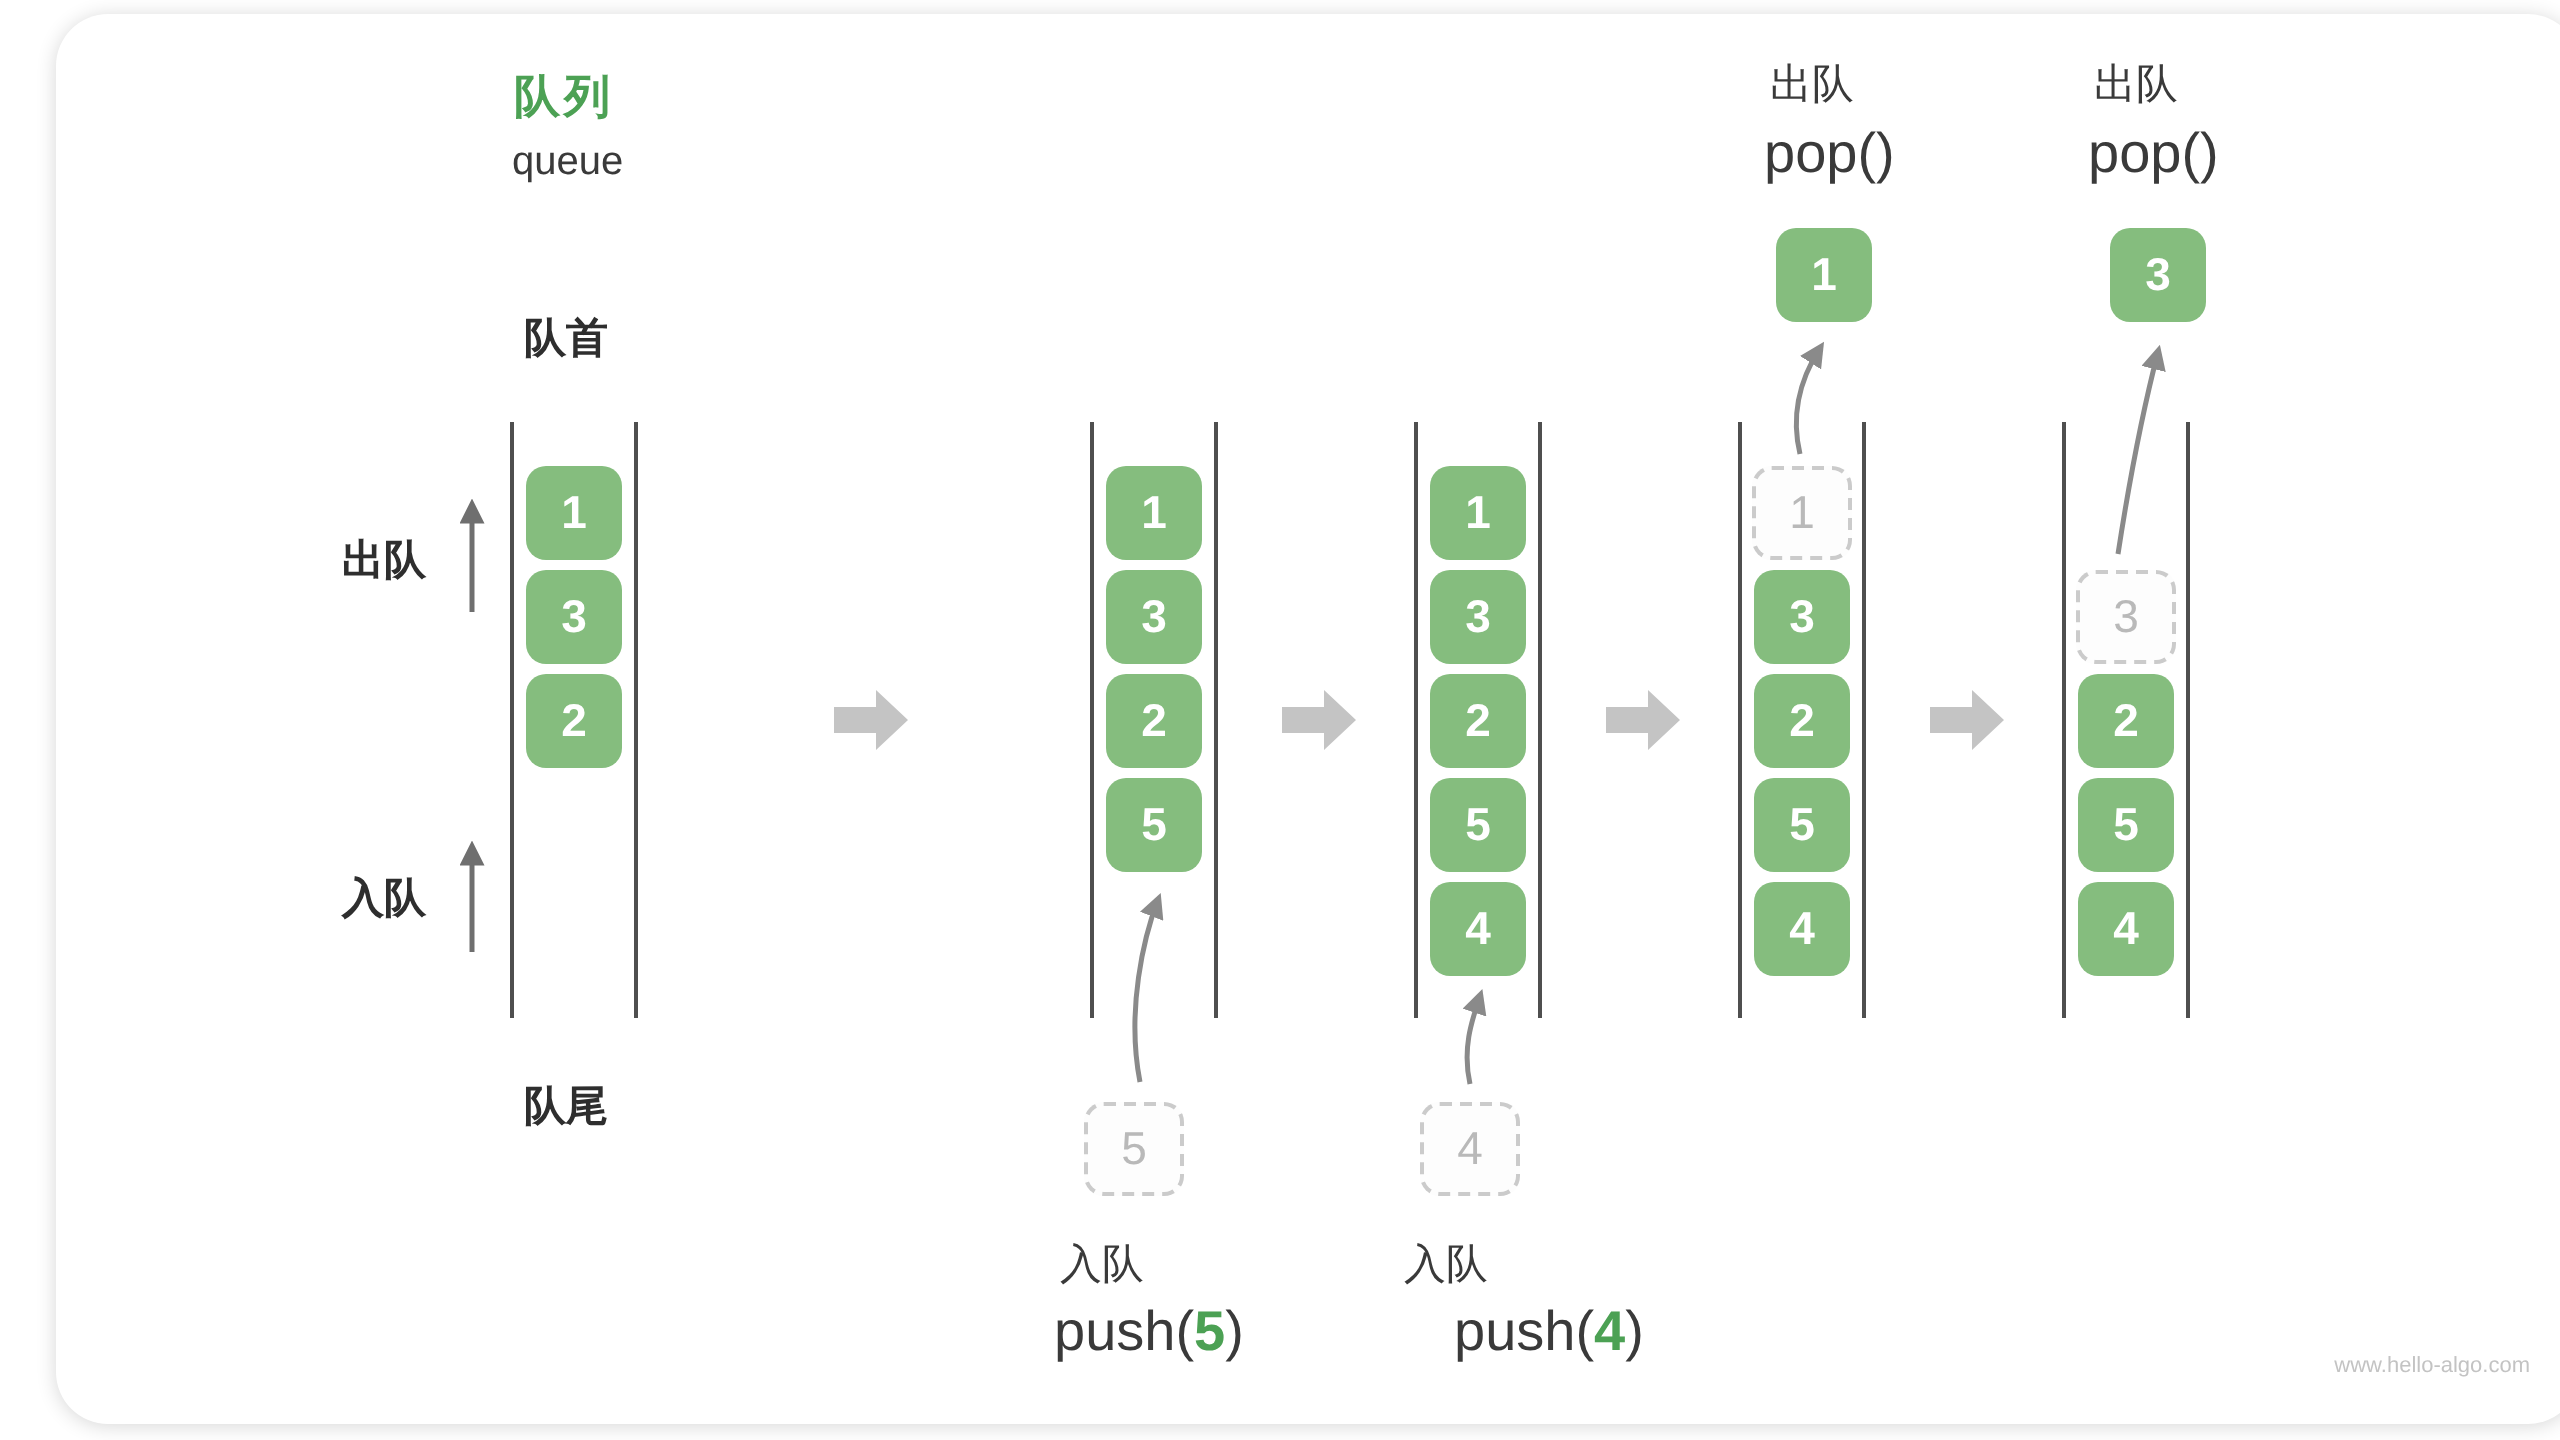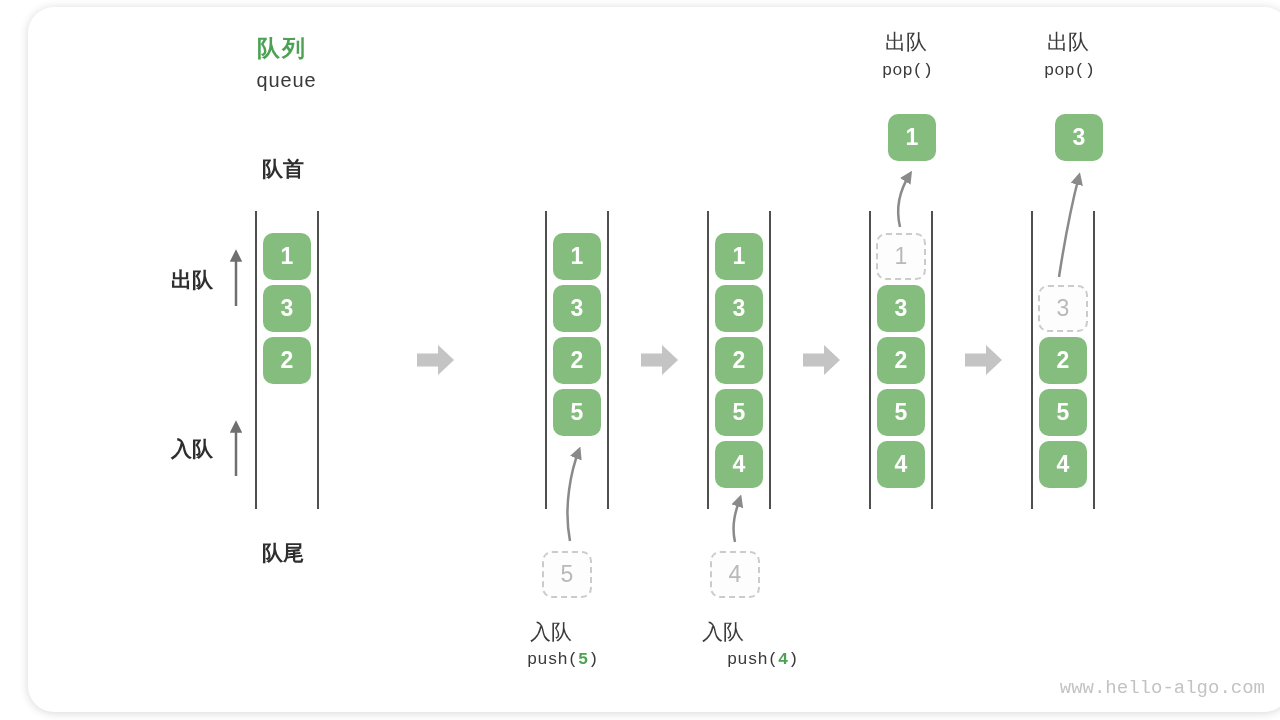--- a/index.html
+++ b/index.html
@@ -8,47 +8,47 @@
   #stage { position:relative; width:1280px; height:720px;margin-left:19px; }
 
   .card { position:absolute; left:9px; top:7px; width:1262px; height:705px;
           background:#fff; border-radius:26px;
           box-shadow:0 1px 10px rgba(0,0,0,0.16); }
 
   .abs { position:absolute; }
 
   .title-zh { font-size:23px; font-weight:700; color:var(--title_green);
               letter-spacing:2px; }
-  .mono { font-family:Liberation Mono, monospace;
+  .mono { font-family:Liberation Sans, sans-serif;
           color:var(--text_dark); }
   .sub { font-size:20px; }
   .side-label { font-size:21px; font-weight:700; color:var(--label_dark);text-align:center; }
   .op-label { font-size:21px; font-weight:400; color:var(--text_dark); }
-  .code { font-size:17px; }
+  .code { font-size:28px; }
   .code .green-num { color:var(--title_green); font-weight:700; }
 
   .vline { position:absolute; width:1.5px; height:298px; top:211px;
            background:var(--column_line); }
 
   .cell { position:absolute; width:48px; height:47px; border-radius:10px;
           background:var(--cell_green); color:#fff; font-weight:700;
           font-size:23px; display:flex; align-items:center;
           justify-content:center; }
   .ghost { background:#fdfdfd; border:2.2px dashed var(--ghost_border);
            color:var(--ghost_text); font-weight:400; width:50px; height:47px; }
 
   .block-arrow { position:absolute; width:38px; height:32px; }
   .block-arrow polygon { fill:var(--block_arrow_gray); }
 
   #arrow-layer { position:absolute; left:0; top:0; width:1280px; height:720px;
                  pointer-events:none; }
   .thin { fill:none; stroke:var(--thin_arrow_gray); stroke-width:2.5; }
   .side-arrow { fill:none; stroke:var(--side_arrow_gray); stroke-width:2.5; }
 
-  .watermark { font-size:19px; color:var(--watermark_gray); }
+  .watermark { font-size:11px; color:var(--watermark_gray); }
 </style>
 </head>
 <body>
 
 <div id="stage">
   <div class="card"></div>
 
   <div class="abs title-zh" style="left:238px; top:33px;">队列</div>
   <div class="abs mono sub" style="left:237px; top:70px;">queue</div>
 

